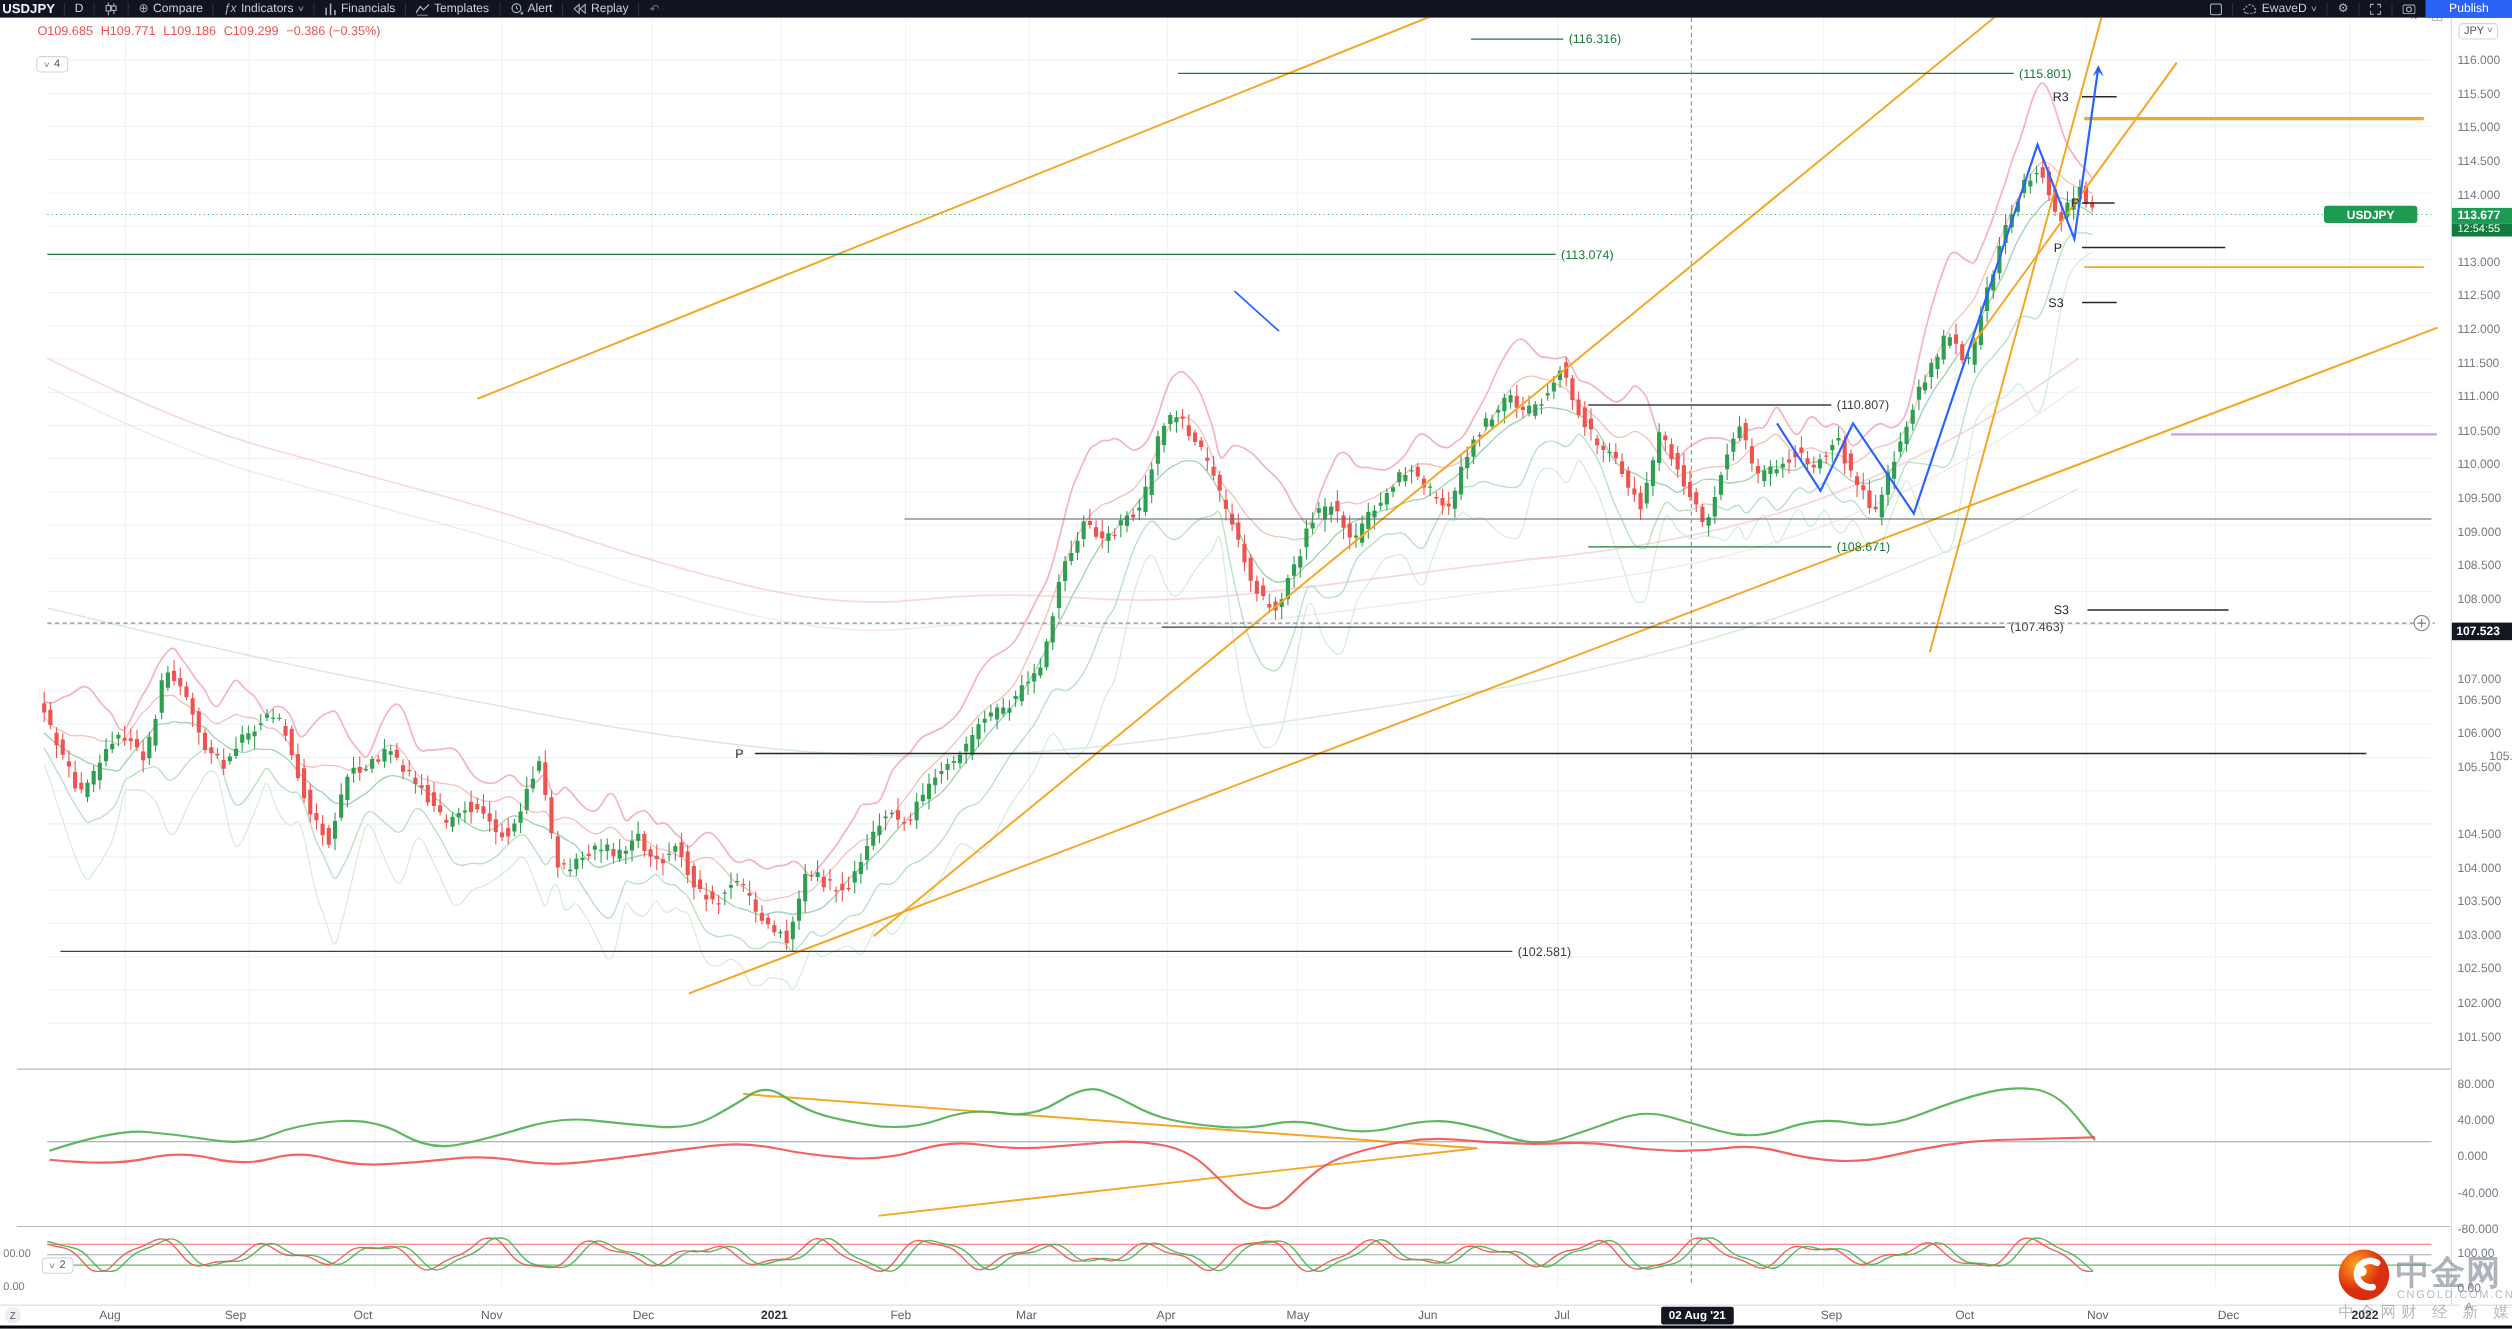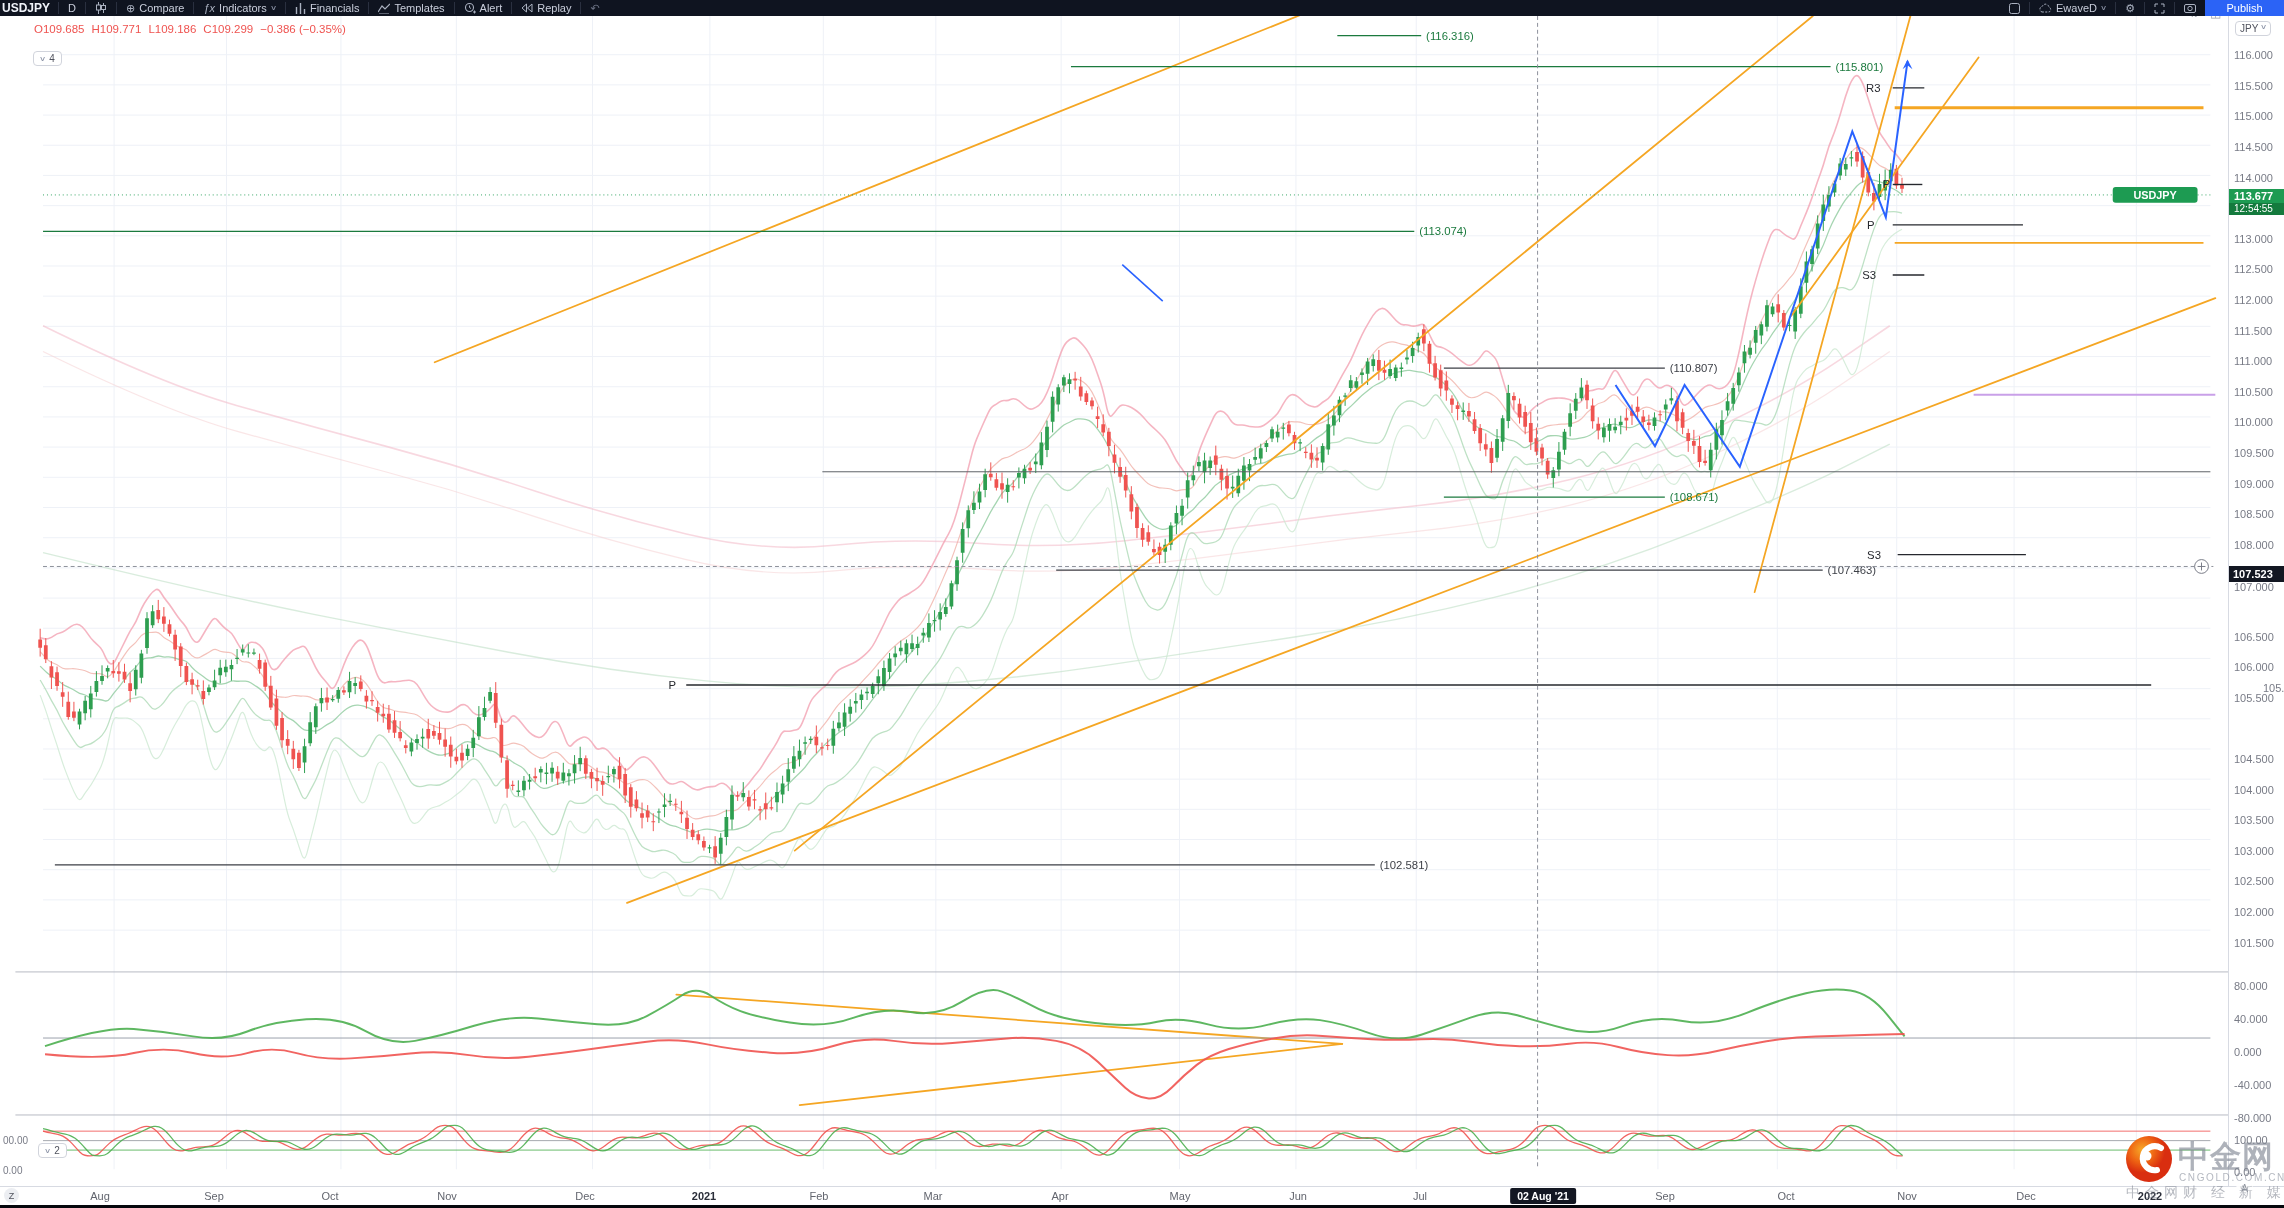--- a/index.html
+++ b/index.html
@@ -344,21 +344,21 @@
       <div class="ax-lbl" style="top: 284.008px;">112.000</div>
       <div class="ax-lbl" style="top: 314.608px;">111.500</div>
       <div class="ax-lbl" style="top: 345.208px;">111.000</div>
       <div class="ax-lbl" style="top: 375.808px;">110.500</div>
       <div class="ax-lbl" style="top: 406.408px;">110.000</div>
       <div class="ax-lbl" style="top: 437.008px;">109.500</div>
       <div class="ax-lbl" style="top: 467.608px;">109.000</div>
       <div class="ax-lbl" style="top: 498.208px;">108.500</div>
       <div class="ax-lbl" style="top: 528.808px;">108.000</div>
       <div class="ax-lbl" style="top: 559.408px;">107.500</div>
-      <div class="ax-lbl" style="top: 571px;">107.000</div>
+      <div class="ax-lbl" style="top: 602px;">107.000</div>
       <div class="ax-lbl" style="top: 620.608px;">106.500</div>
       <div class="ax-lbl" style="top: 651.208px;">106.000</div>
       <div class="ax-lbl" style="top: 681.808px;">105.500</div>
       <div class="ax-lbl" style="top: 672px; margin-left: 29px;">105.000</div>
       <div class="ax-lbl" style="top: 743.008px;">104.500</div>
       <div class="ax-lbl" style="top: 773.608px;">104.000</div>
       <div class="ax-lbl" style="top: 804.208px;">103.500</div>
       <div class="ax-lbl" style="top: 834.808px;">103.000</div>
       <div class="ax-lbl" style="top: 865.408px;">102.500</div>
       <div class="ax-lbl" style="top: 896.008px;">102.000</div>

